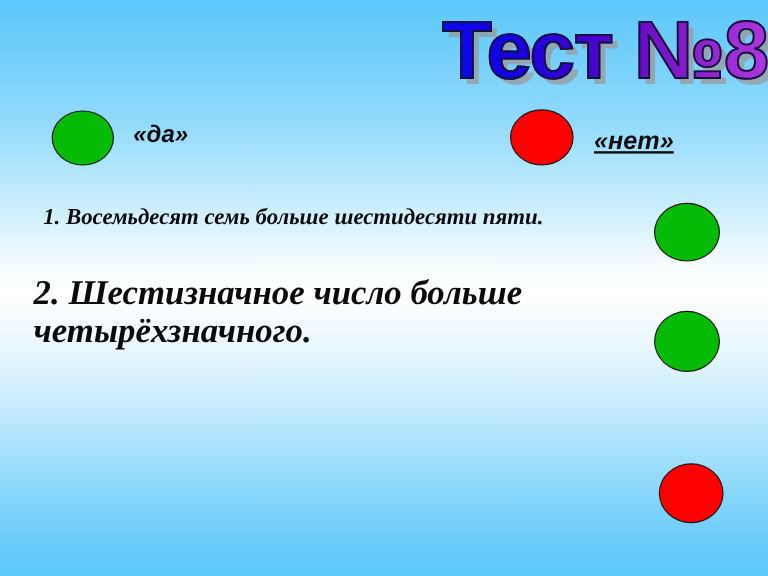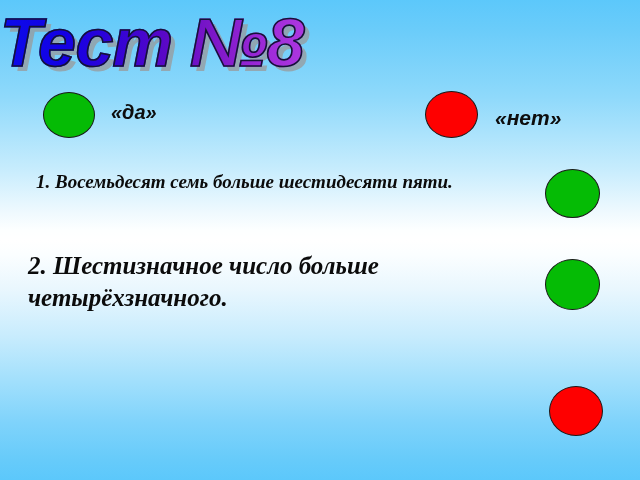--- a/index.html
+++ b/index.html
@@ -37,22 +37,21 @@
     );
   }
 
   
   #title-wrap {
     position: absolute;
     left: 0;
     top: 2px;
     width: 640px;
     height: 82px;
-    text-align: left;
-    font-style: italic;
+    text-align: right;
   }
   .wa {
     display: inline-block;
     position: relative;
     font-family: "Liberation Sans", "DejaVu Sans", sans-serif;
     font-weight: bold;
     font-size: 68px;
     line-height: 80px;
     letter-spacing: -1px;
     white-space: nowrap;
@@ -95,37 +94,37 @@
   .legend-label {
     position: absolute;
     font-family: "Liberation Sans", "DejaVu Sans", sans-serif;
     font-weight: bold;
     font-style: italic;
     color: #0d0d0d;
     white-space: nowrap;
     text-align: right;
   }
   #legend-yes-label { left: 111px; top: 101px; font-size: 20px; }
-  #legend-no-label  { left: 495px; top: 106px; font-size: 21px; }
+  #legend-no-label  { left: 495px; top: 106px; font-size: 21px; text-decoration: underline; }
 
   
   .question {
     position: absolute;
     font-family: "Liberation Serif", "DejaVu Serif", serif;
     font-weight: bold;
     font-style: italic;
     color: #0b0b0b;
   }
   #question-1 {
     left: 36px;  top: 166px; width: 430px;
     font-size: 19px; line-height: 31px;
   }
   #question-2 {
-    left: 28px;  top: 250px; width: 452px;
-    font-size: 25px; line-height: 32px;
+    left: 28px;  top: 228px; width: 452px;
+    font-size: 29px; line-height: 32px;
   }
   #question-3 {
     left: 28px;  top: 333px; width: 440px;
     font-size: 21.5px; line-height: 33px;
   }
 
   
   #answer-dot-1 { left: 545px; top: 169px; width: 55px; height: 49px; }
   #answer-dot-2 { left: 545px; top: 259px; width: 55px; height: 51px; }
   #answer-dot-3 { left: 549px; top: 386px; width: 54px; height: 50px; }

